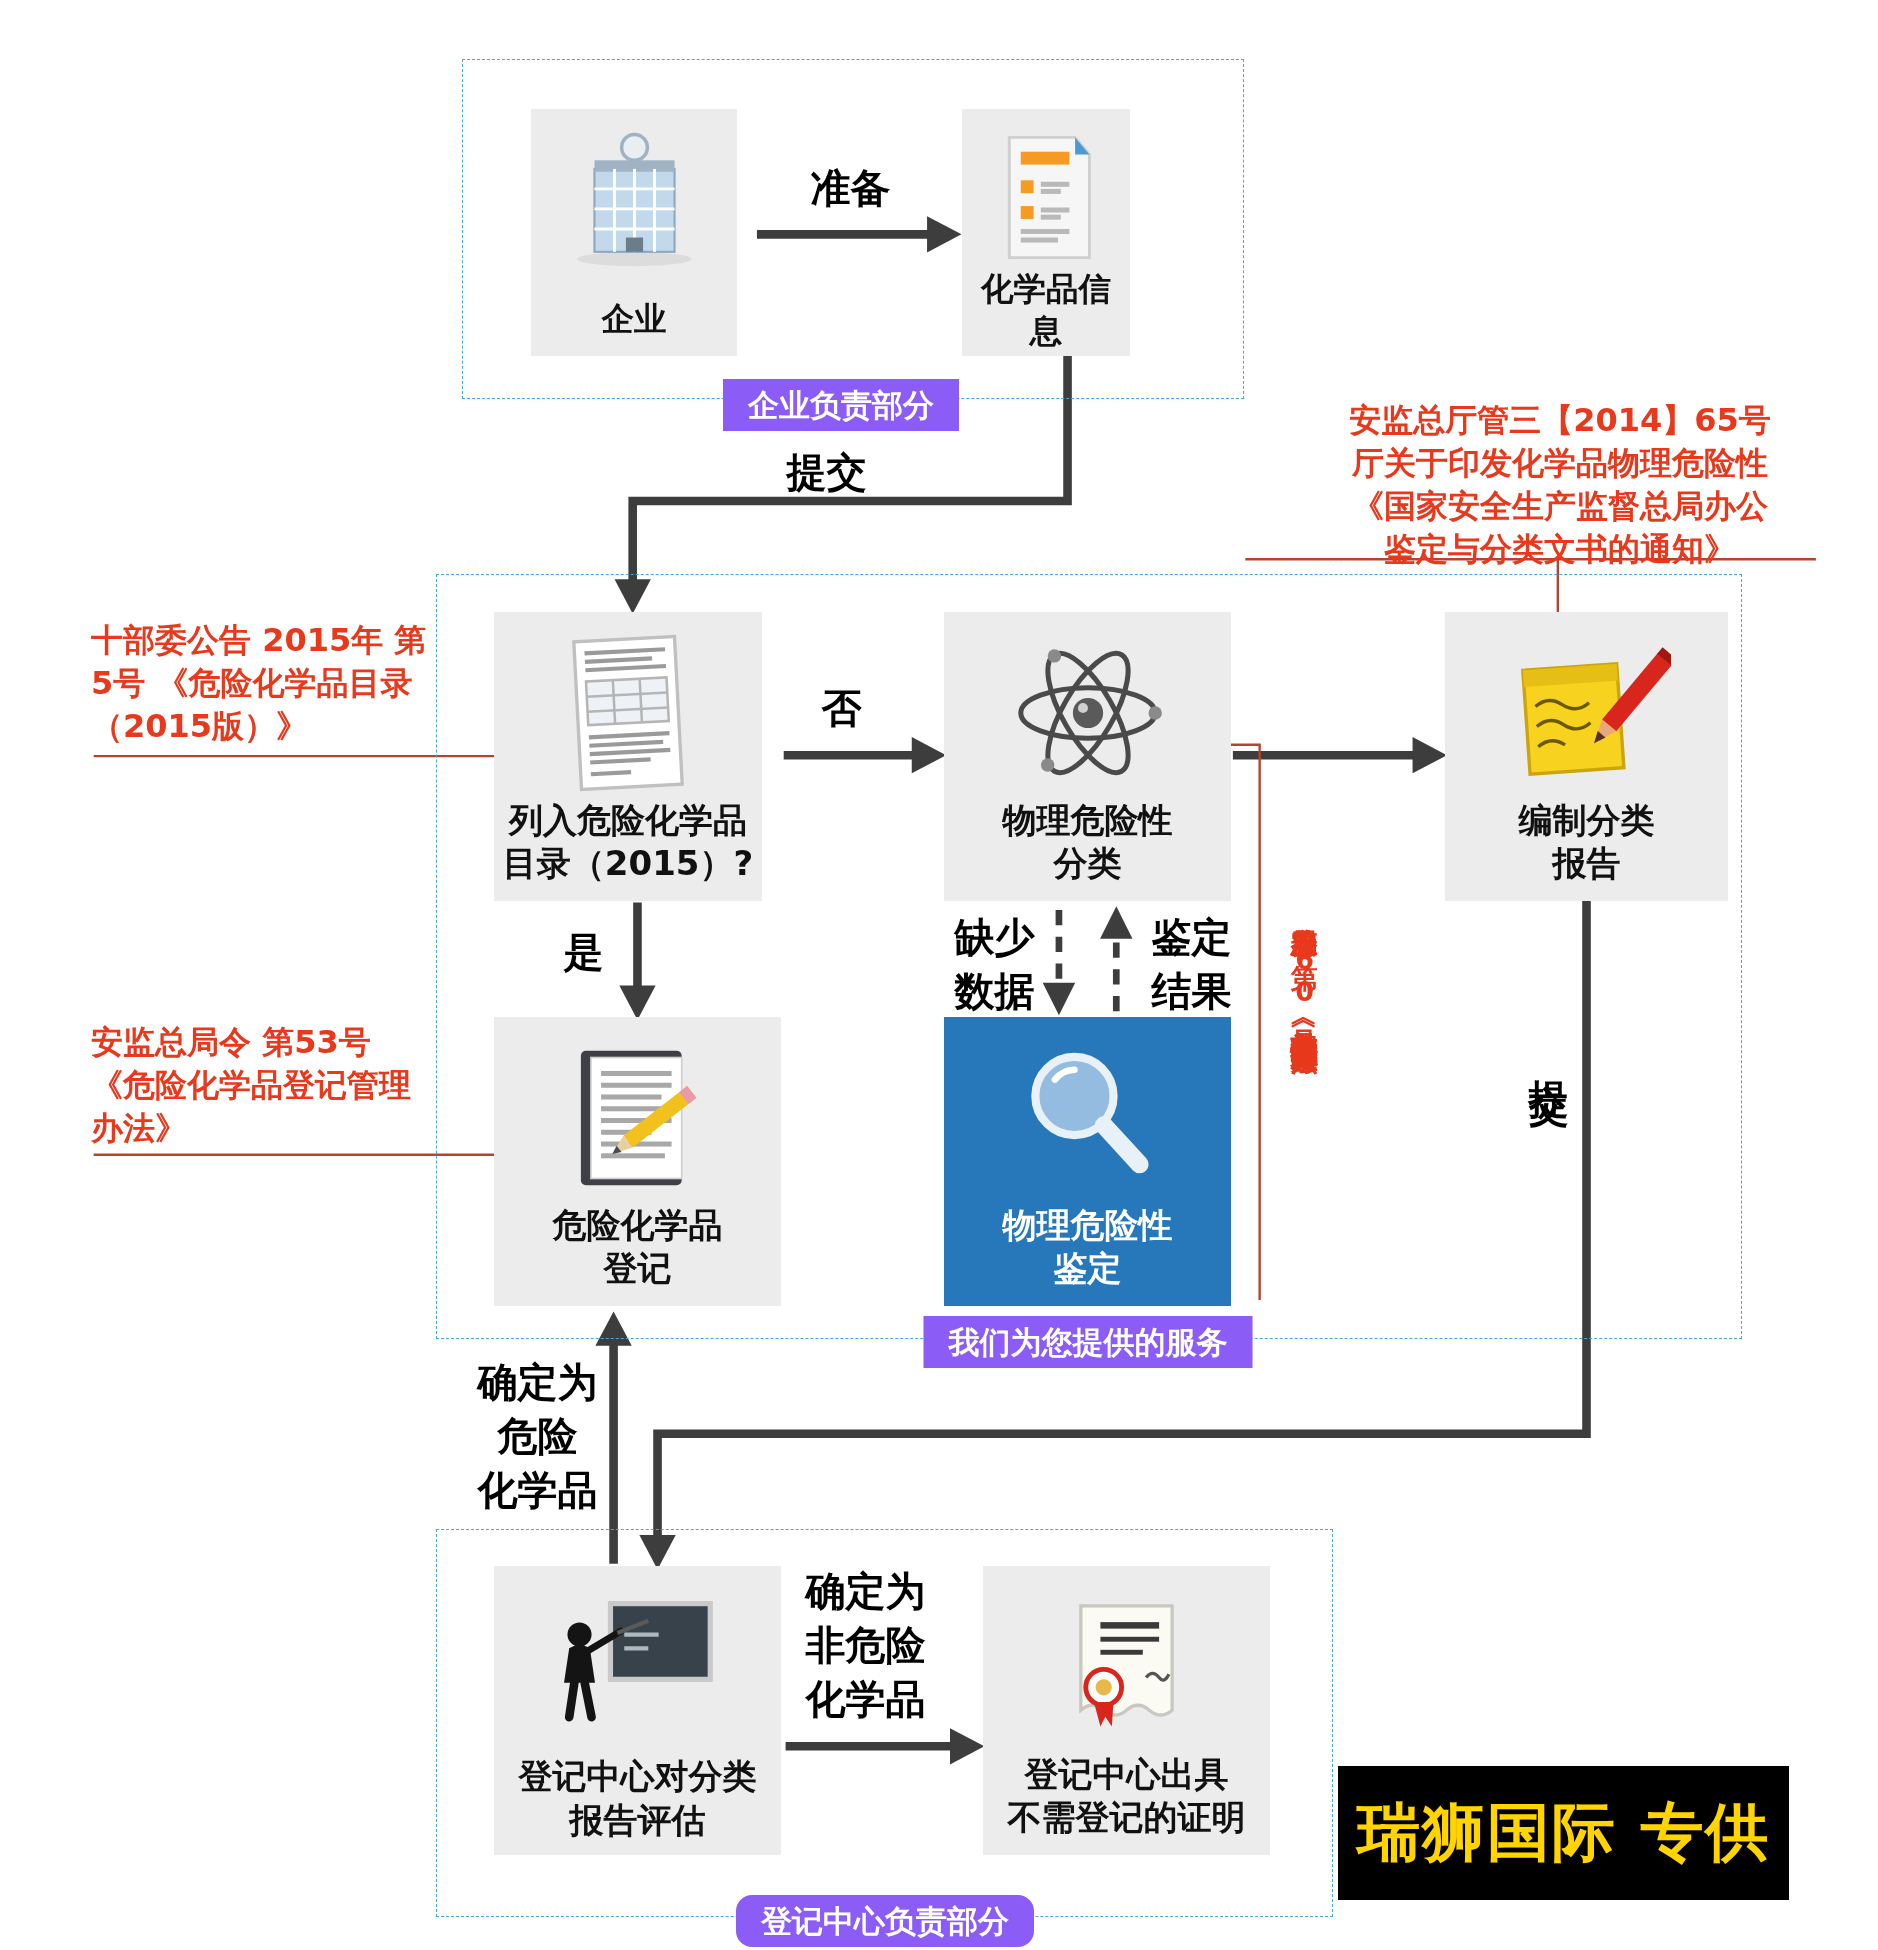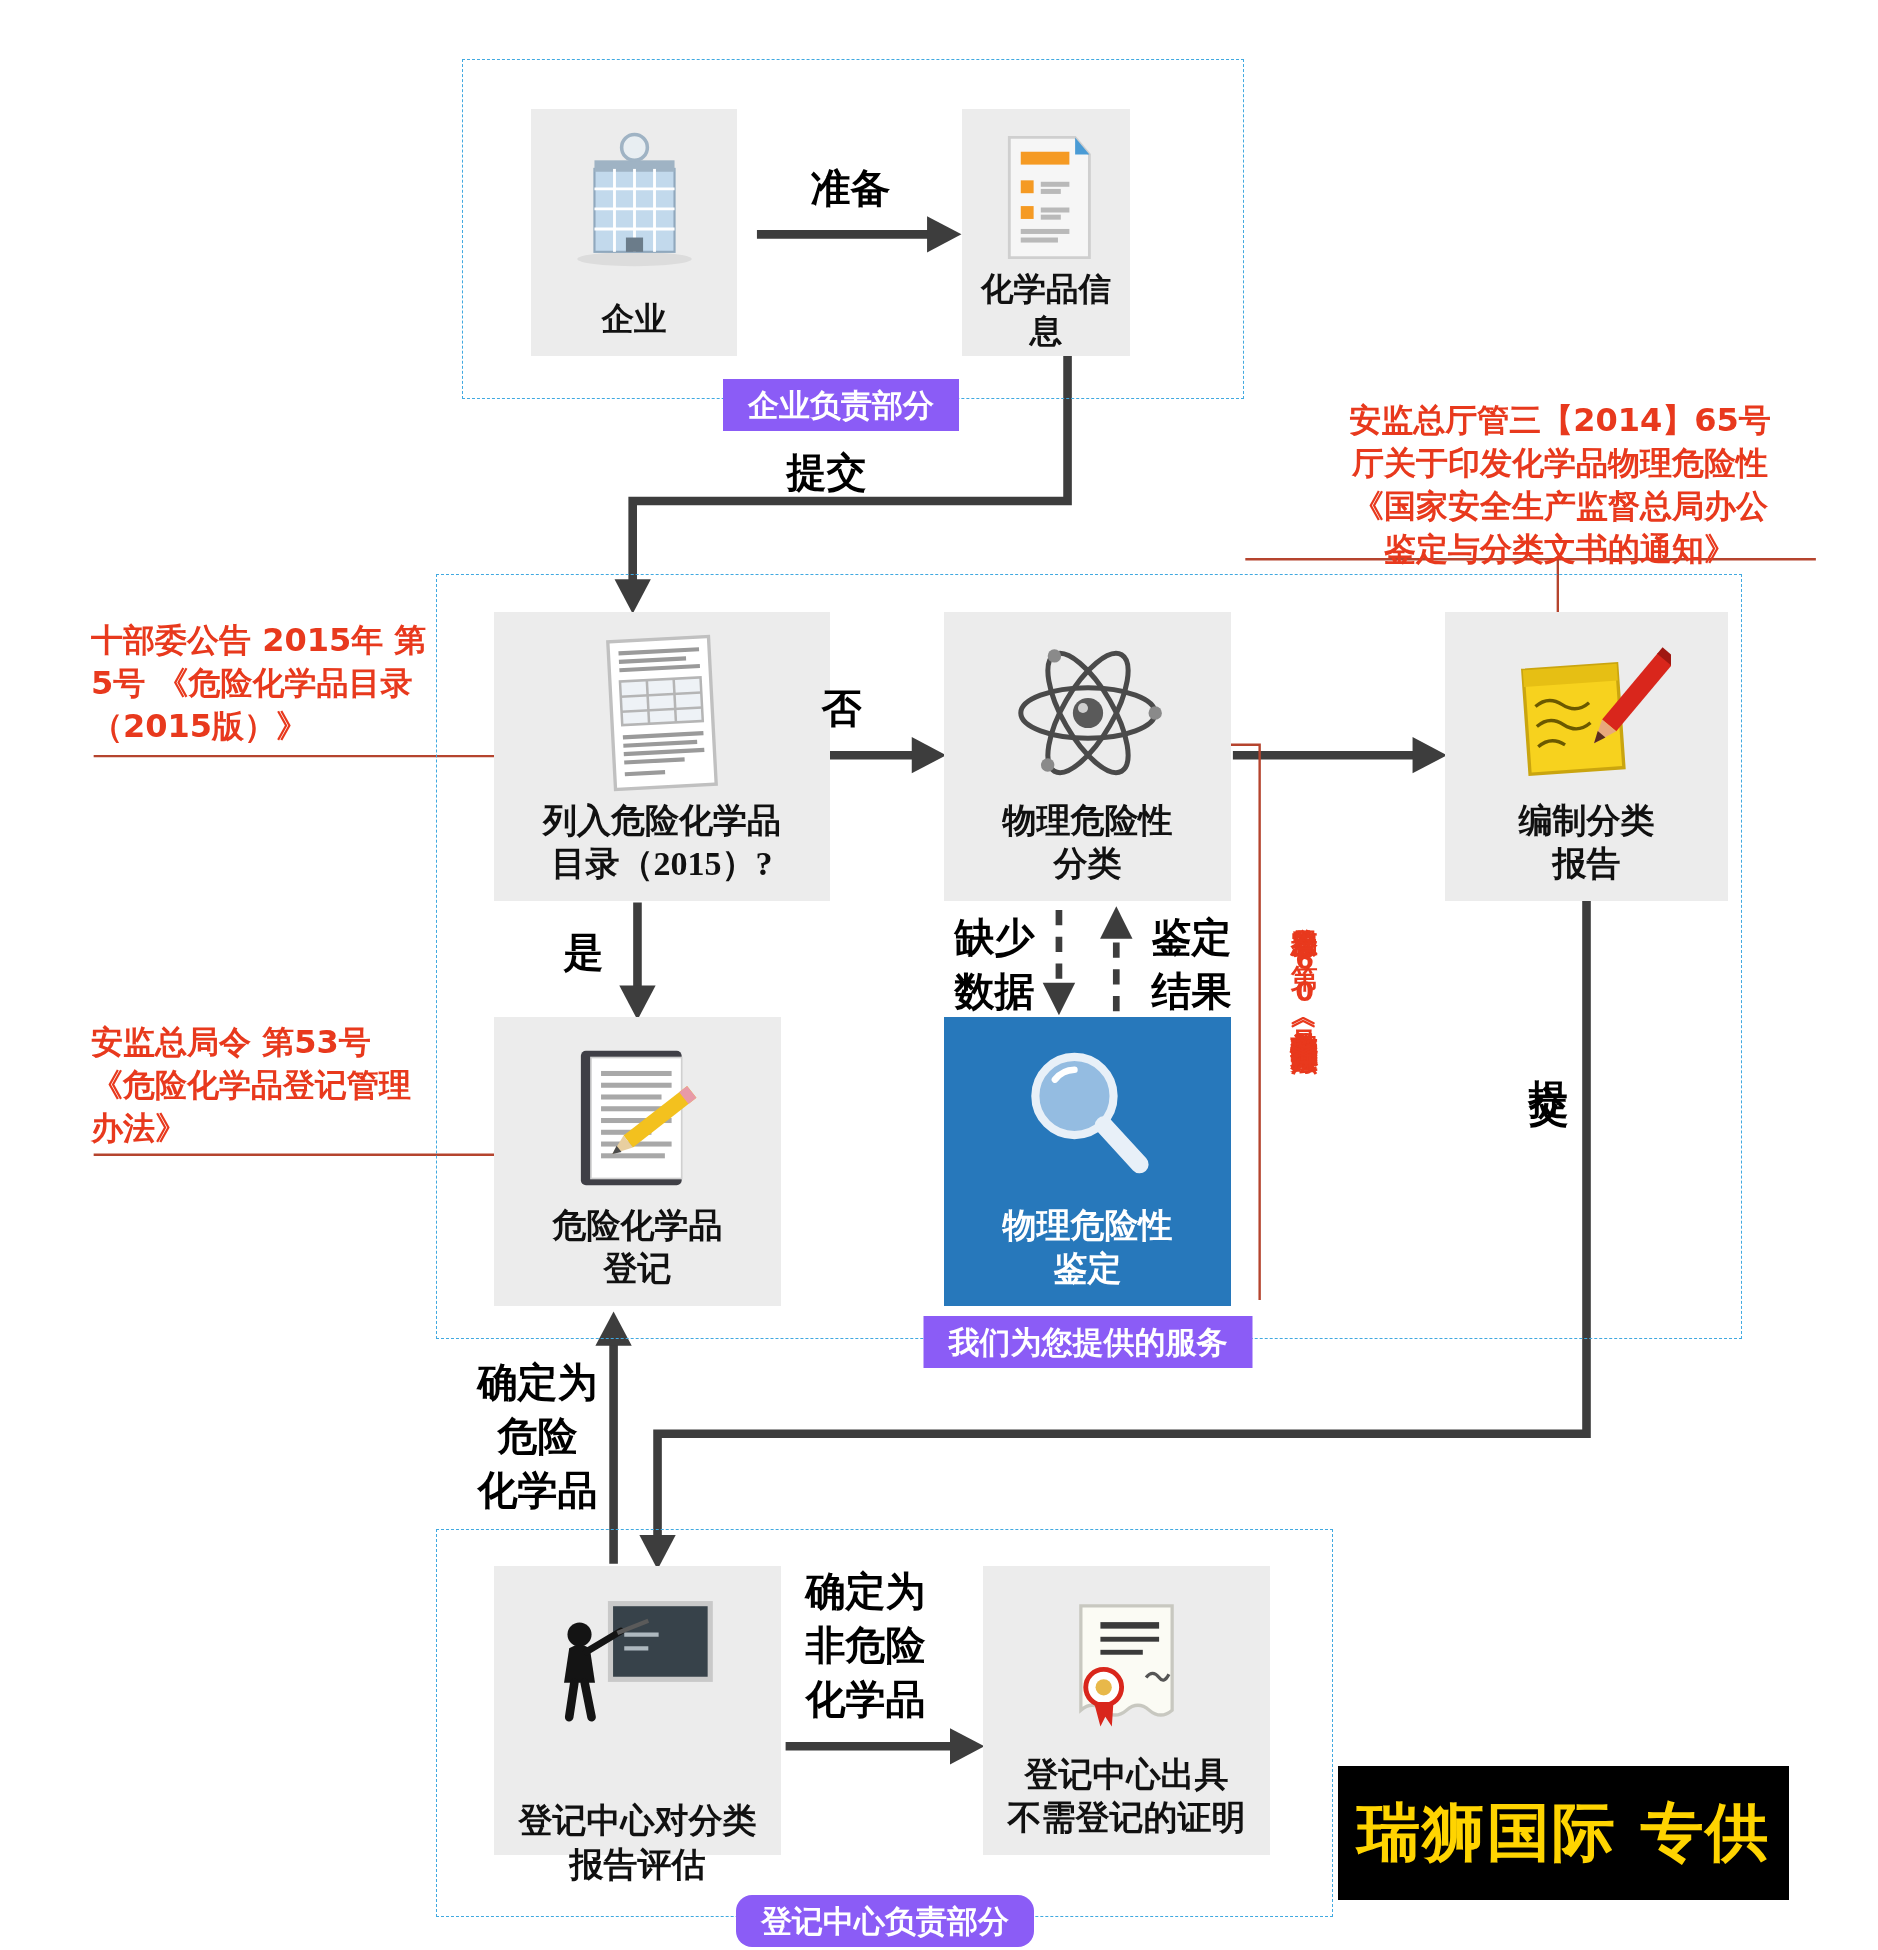--- a/index.html
+++ b/index.html
@@ -128,21 +128,21 @@
         </g>
       </svg>
     </span>
     <div class="node-label small">化学品信息</div>
   </div>
 
   <div class="tag" style="left:841px; top:379px;">企业负责部分</div>
 
   <div class="flow-label" style="left:755px; top:445px; width:143px;">提交</div>
 
-  <div class="node" style="left:494px; top:612px; width:336px; height:289px;font-family:Liberation Serif, serif;">
+  <div class="node" style="left:494px; top:612px; width:268px; height:289px;">
     <span class="icon-wrap">
       <svg viewBox="0 0 100 100" width="168" height="168">
         <g transform="rotate(-3 50 50)">
           <rect x="20" y="6" width="60" height="88" fill="#ffffff" stroke="#c0c0c0" stroke-width="2"></rect>
           <g fill="#9a9a9a">
             <rect x="26" y="12" width="48" height="2.5"></rect>
             <rect x="26" y="17" width="40" height="2.5"></rect>
             <rect x="26" y="22" width="48" height="2.5"></rect>
           </g>
           <g stroke="#b5b5b5" stroke-width="1.5" fill="#eef2f6">
@@ -293,21 +293,21 @@
   </div>
 
   <div class="red-note vertical" style="left:1281px; top:906px; height:401px;">安监总局令 第60号《化学品物理危险性鉴定与分类管理办法》</div>
 
   <div class="flow-label md" style="left:466px; top:1355px; width:143px;">
     <div>确定为</div>
     <div>危险</div>
     <div>化学品</div>
   </div>
 
-  <div class="node" style="left:494px; top:1566px; width:287px; height:289px;gap:44px;">
+  <div class="node" style="left:494px; top:1566px; width:287px; height:289px;">
     <span class="icon-wrap">
       <svg viewBox="0 0 100 100" width="172" height="172">
         <rect x="34" y="12" width="58" height="44" fill="#37424a" stroke="#c9c9c9" stroke-width="3"></rect>
         <path d="M42 30 h20 M42 38 h14" stroke="#aeb8bf" stroke-width="2.5" fill="none"></path>
         <circle cx="16" cy="30" r="7" fill="#141414"></circle>
         <path d="M10 38 q6 -4 12 0 l3 20 h-18 z" fill="#141414"></path>
         <line x1="20" y1="40" x2="40" y2="28" stroke="#141414" stroke-width="4" stroke-linecap="round"></line>
         <line x1="38" y1="29" x2="56" y2="22" stroke="#5a5a5a" stroke-width="2.5"></line>
         <line x1="13" y1="58" x2="10" y2="78" stroke="#141414" stroke-width="5" stroke-linecap="round"></line>
         <line x1="19" y1="58" x2="23" y2="78" stroke="#141414" stroke-width="5" stroke-linecap="round"></line>

